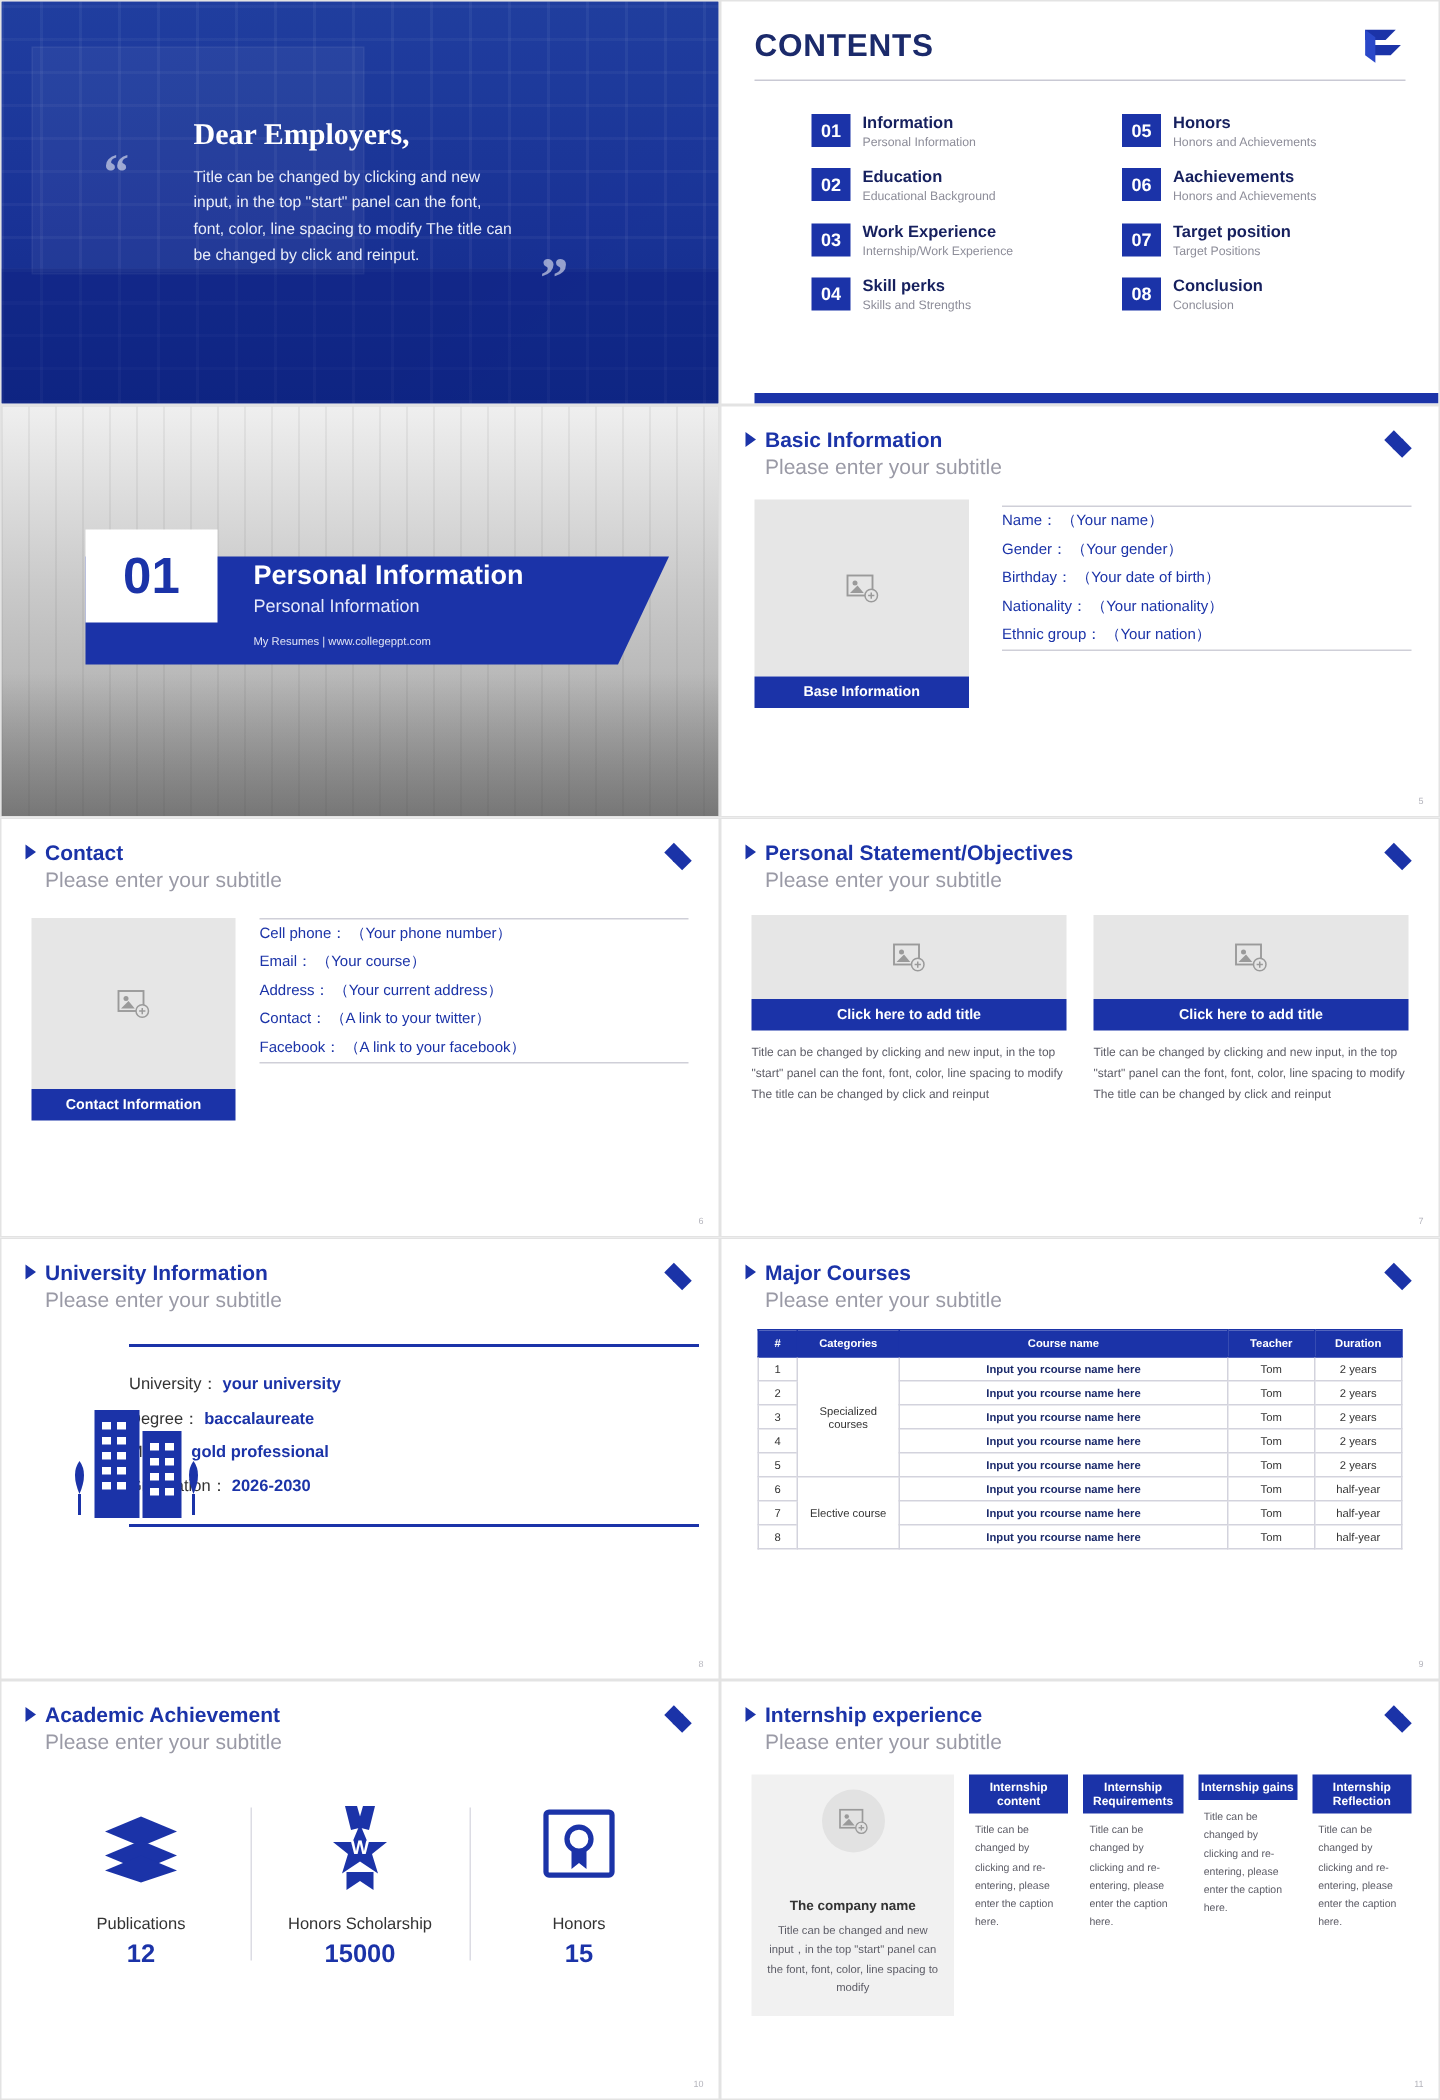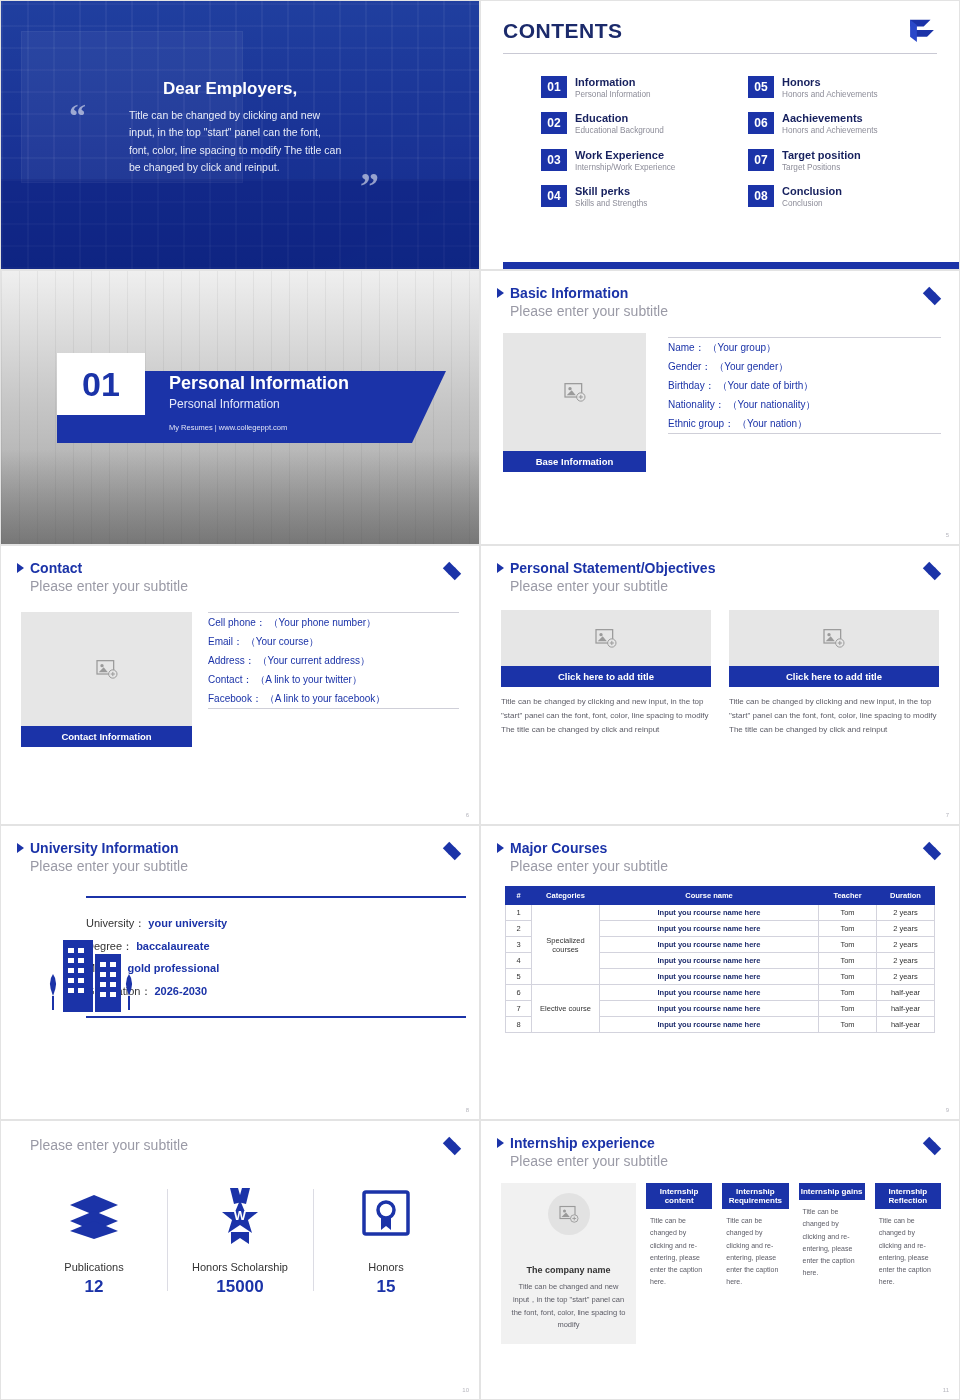--- a/index.html
+++ b/index.html
@@ -44,21 +44,21 @@
     background: rgba(10,25,120,.35);
   }
   .cover-inner { position: absolute; left: 70px; top: 78px; right: 40px; }
   .quote-open, .quote-close {
     color: rgba(255,255,255,.55); font-size: 34px; font-weight: bold;
     font-family: "Liberation Serif", serif; line-height: 1;
   }
   .quote-open { position: absolute; left: -2px; top: 20px; }
   .quote-close { position: absolute; right: 60px; top: 88px; font-size: 38px; }
   .cover-title {
-    color: #fff; font-size: 17px; font-weight: bold; margin-left: 92px; margin-bottom: 8px;
+    color: #fff; font-size: 20px; font-weight: bold; margin-left: 58px; margin-bottom: 8px; font-family: Liberation Serif, serif;
   }
   .cover-text {
     color: #e8ecf8; font-size: 10.5px; line-height: 1.65; margin-left: 58px; width: 215px;
   }
   
   .contents-head {
     font-size: 21px; font-weight: bold; color: #1b2a6b; letter-spacing: .5px;
     padding: 18px 0 10px 22px;
   }
   .contents-rule { height: 1px; background: #c9c9d4; margin: 0 22px; }
@@ -129,21 +129,21 @@
     text-align: center; padding: 5px 0;
   }
   .field-line { font-size: 10px; color: #1b33a8; line-height: 1.9; }
   .hr-thin { height: 1px; background: #cfcfd8; }
   
   .bi-wrap { display: flex; gap: 22px; padding: 14px 18px 0 22px; }
   .bi-photo { width: 143px; }
   .bi-fields { flex: 1; padding-top: 4px; }
   
   .ct-wrap { display: flex; gap: 16px; padding: 18px 20px 0 20px; }
-  .ct-photo { width: 171px; }
+  .ct-photo { width: 136px; }
   .ct-fields { flex: 1; }
   
   .ps-wrap { display: flex; gap: 18px; padding: 16px 20px 0 20px; }
   .ps-card { flex: 1; }
   .ps-img { height: 56px; }
   .ps-text { font-size: 8px; color: #5c5c66; line-height: 1.75; margin-top: 8px; }
   
   .uni-wrap { position: relative; padding: 22px 13px 0 30px; }
   .uni-box { border-top: 2px solid #1b33a8; border-bottom: 2px solid #1b33a8; padding: 14px 0 14px 0; margin-left: 55px; }
   .uni-row { font-size: 11px; color: #333; line-height: 2.05; }
@@ -296,21 +296,21 @@
             <circle cx="20" cy="18" r="5" fill="#e6e6e6" stroke="#9a9a9a" stroke-width="1.2"></circle>
             <path d="M20 15.5 v5 M17.5 18 h5" stroke="#9a9a9a" stroke-width="1.2"></path>
           </svg>
         </div>
         <div class="blue-label">Base Information</div>
       </div>
       <div class="bi-fields">
         <div class="hr-thin"></div>
         <div class="field-line">
           <span>Name：</span>
-          <span>（Your group）</span>
+          <span>（Your name）</span>
         </div>
         <div class="field-line">
           <span>Gender：</span>
           <span>（Your gender）</span>
         </div>
         <div class="field-line">
           <span>Birthday：</span>
           <span>（Your date of birth）</span>
         </div>
         <div class="field-line">
@@ -559,20 +559,24 @@
           <td>Tom</td>
           <td>half-year</td>
         </tr>
       </tbody>
     </table>
     <div class="pagenum">9</div>
   </div>
 
   <div class="slide">
     <div class="s-head">
+      <div class="s-title">
+        <span class="tri"></span>
+        <span>Academic Achievement</span>
+      </div>
       <div class="s-sub">Please enter your subtitle</div>
     </div>
     <svg class="corner" viewBox="0 0 24 24">
       <path d="M2 9 L9 2 L16 9 L9 16 Z" fill="#1b33a8"></path>
       <path d="M8 15 L15 8 L22 15 L15 22 Z" fill="#1b33a8"></path>
     </svg>
     <div class="ach-wrap">
       <div class="ach-col">
         <div class="ach-ico">
           <svg width="56" height="52" viewBox="0 0 56 52">

